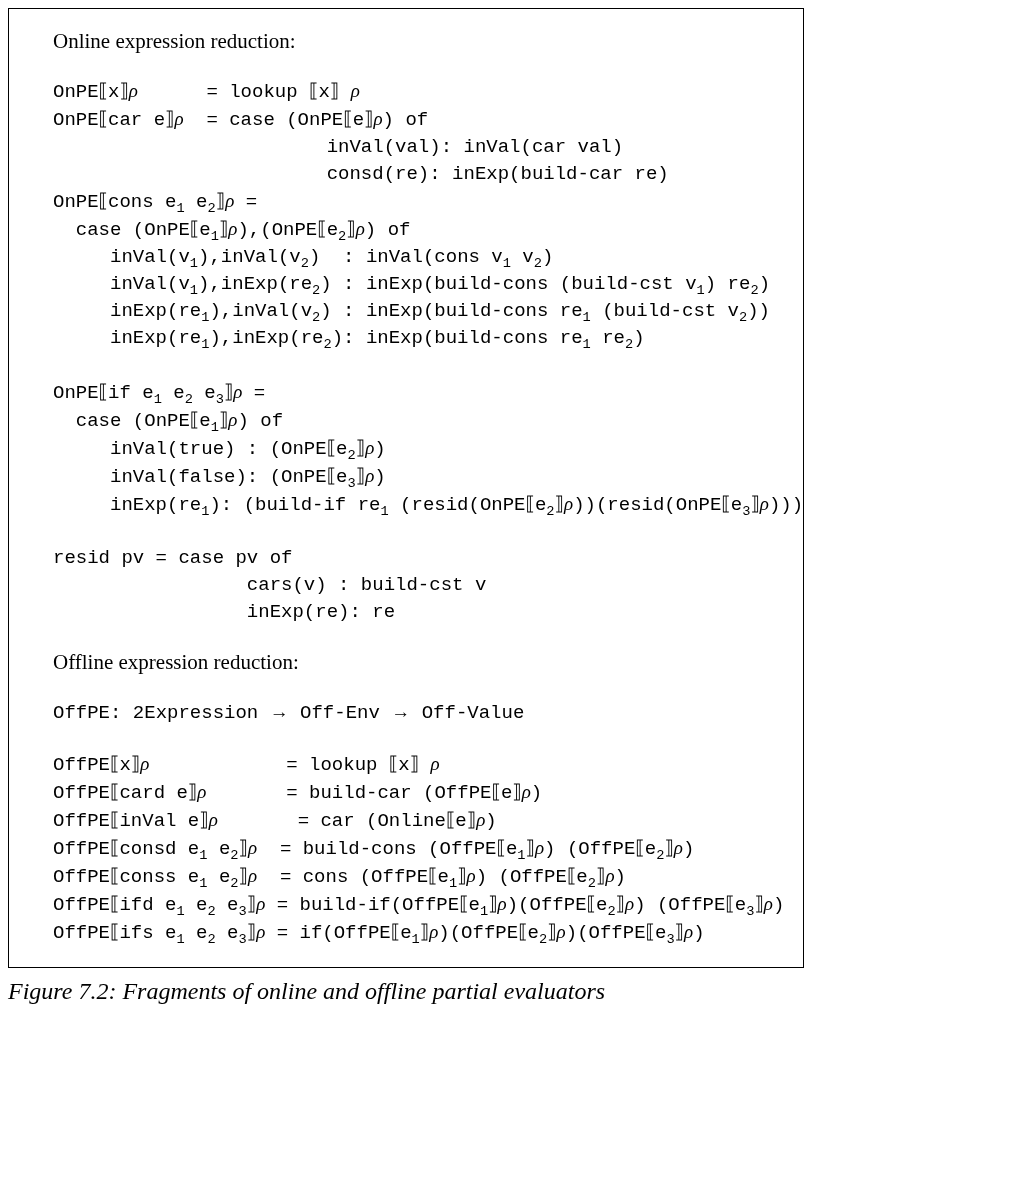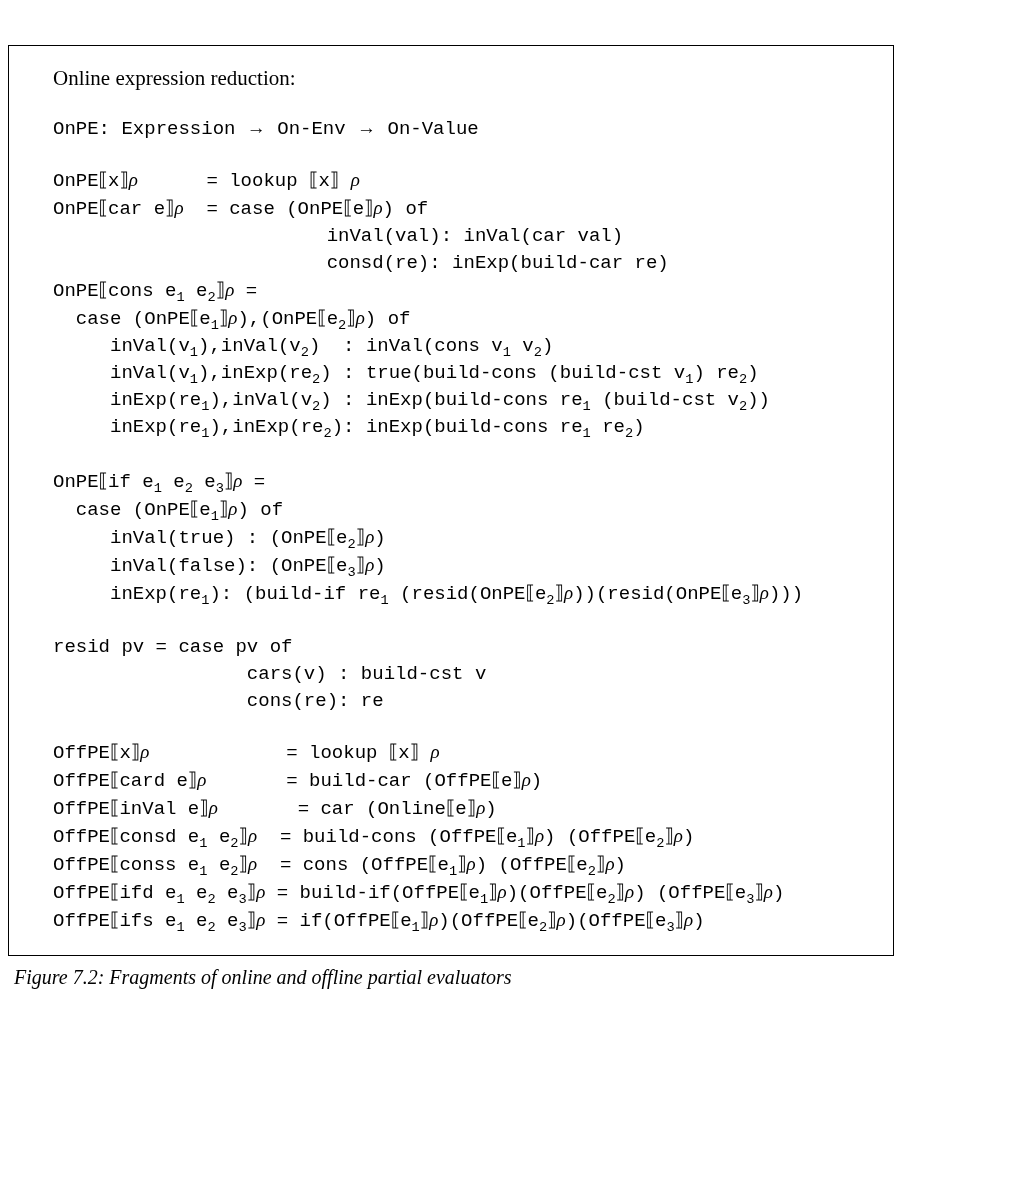--- a/index.html
+++ b/index.html
@@ -6,23 +6,22 @@
     margin: 0;
     padding: 8px;
     background: #fff;
     font-family: Georgia, 'Times New Roman', serif;
     font-size: 18px;
     color: #000;
   }
   .box {
     border: 1px solid #000;
     padding: 20px 24px 20px 44px;
-    width: 886px;
+    width: 796px;
     box-sizing: border-box;
-    margin-top: 37px;
   }
   .heading {
     font-family: Georgia, 'Times New Roman', serif;
     font-size: 21px;
     margin: 0 0 24px 0;
   }
   .codeblock {
     font-family: 'Courier New', Courier, monospace;
     font-size: 19px;
     line-height: 1.42;
@@ -37,59 +36,59 @@
     font-style: italic;
   }
   sub {
     font-size: 0.72em;
     vertical-align: sub;
     line-height: 0;
   }
   .caption {
     font-style: italic;
     font-family: Georgia, 'Times New Roman', serif;
-    font-size: 20px;
+    font-size: 24px;
     margin-top: 10px;
-    margin-left: 6px;
   }
   .arrow {
     font-family: Georgia, 'Times New Roman', serif;
   }
 </style>
 </head>
 <body>
 
 <div class="box">
 
 <div class="heading">Online expression reduction:</div>
 
-<div class="codeblock"><span>OnPE</span>: <span>Expression</span> <span class="arrow">→</span> <span>On-Env</span> <span class="arrow">→</span> <span>On-Value</span></div>
 
 <div class="codeblock"><span>OnPE</span><span class="sem">⟦</span><span>x</span><span class="sem">⟧</span><span class="rho">ρ</span>      <span>= lookup </span><span class="sem">⟦</span><span>x</span><span class="sem">⟧</span> <span class="rho">ρ</span>
 <span>OnPE</span><span class="sem">⟦</span><span>car e</span><span class="sem">⟧</span><span class="rho">ρ</span>  <span>= case (OnPE</span><span class="sem">⟦</span><span>e</span><span class="sem">⟧</span><span class="rho">ρ</span><span>) of</span>
                         <span>inVal(val): inVal(car val)</span>
                         <span>consd(re): inExp(build-car re)</span>
 <span>OnPE</span><span class="sem">⟦</span><span>cons e</span><sub>1</sub><span> e</span><sub>2</sub><span class="sem">⟧</span><span class="rho">ρ</span><span> =</span>
   <span>case (OnPE</span><span class="sem">⟦</span><span>e</span><sub>1</sub><span class="sem">⟧</span><span class="rho">ρ</span><span>),(OnPE</span><span class="sem">⟦</span><span>e</span><sub>2</sub><span class="sem">⟧</span><span class="rho">ρ</span><span>) of</span>
      <span>inVal(v</span><sub>1</sub><span>),inVal(v</span><sub>2</sub><span>)  : inVal(cons v</span><sub>1</sub><span> v</span><sub>2</sub><span>)</span>
-     <span>inVal(v</span><sub>1</sub><span>),inExp(re</span><sub>2</sub><span>) : true(build-cons (build-cst v</span><sub>1</sub><span>) re</span><sub>2</sub><span>)</span>
+     <span>inVal(v</span><sub>1</sub><span>),inExp(re</span><sub>2</sub><span>) : inExp(build-cons (build-cst v</span><sub>1</sub><span>) re</span><sub>2</sub><span>)</span>
      <span>inExp(re</span><sub>1</sub><span>),inVal(v</span><sub>2</sub><span>) : inExp(build-cons re</span><sub>1</sub><span> (build-cst v</span><sub>2</sub><span>))</span>
      <span>inExp(re</span><sub>1</sub><span>),inExp(re</span><sub>2</sub><span>): inExp(build-cons re</span><sub>1</sub><span> re</span><sub>2</sub><span>)</span>
 
 <span>OnPE</span><span class="sem">⟦</span><span>if e</span><sub>1</sub><span> e</span><sub>2</sub><span> e</span><sub>3</sub><span class="sem">⟧</span><span class="rho">ρ</span><span> =</span>
   <span>case (OnPE</span><span class="sem">⟦</span><span>e</span><sub>1</sub><span class="sem">⟧</span><span class="rho">ρ</span><span>) of</span>
      <span>inVal(true) : (OnPE</span><span class="sem">⟦</span><span>e</span><sub>2</sub><span class="sem">⟧</span><span class="rho">ρ</span><span>)</span>
      <span>inVal(false): (OnPE</span><span class="sem">⟦</span><span>e</span><sub>3</sub><span class="sem">⟧</span><span class="rho">ρ</span><span>)</span>
      <span>inExp(re</span><sub>1</sub><span>): (build-if re</span><sub>1</sub><span> (resid(OnPE</span><span class="sem">⟦</span><span>e</span><sub>2</sub><span class="sem">⟧</span><span class="rho">ρ</span><span>))(resid(OnPE</span><span class="sem">⟦</span><span>e</span><sub>3</sub><span class="sem">⟧</span><span class="rho">ρ</span><span>)))</span>
 
 <span>resid pv = case pv of</span>
                  <span>cars(v) : build-cst v</span>
-                 <span>cons(re): re</span></div>
+                 <span>inExp(re): re</span></div>
 
+<div class="heading">Offline expression reduction:</div>
 
+<div class="codeblock"><span>OffPE</span>: <span>2Expression</span> <span class="arrow">→</span> <span>Off-Env</span> <span class="arrow">→</span> <span>Off-Value</span></div>
 
 <div class="codeblock" style="margin-bottom:0"><span>OffPE</span><span class="sem">⟦</span><span>x</span><span class="sem">⟧</span><span class="rho">ρ</span>            <span>= lookup </span><span class="sem">⟦</span><span>x</span><span class="sem">⟧</span> <span class="rho">ρ</span>
 <span>OffPE</span><span class="sem">⟦</span><span>card e</span><span class="sem">⟧</span><span class="rho">ρ</span>       <span>= build-car (OffPE</span><span class="sem">⟦</span><span>e</span><span class="sem">⟧</span><span class="rho">ρ</span><span>)</span>
 <span>OffPE</span><span class="sem">⟦</span><span>inVal e</span><span class="sem">⟧</span><span class="rho">ρ</span>       <span>= car (Online</span><span class="sem">⟦</span><span>e</span><span class="sem">⟧</span><span class="rho">ρ</span><span>)</span>
 <span>OffPE</span><span class="sem">⟦</span><span>consd e</span><sub>1</sub><span> e</span><sub>2</sub><span class="sem">⟧</span><span class="rho">ρ</span>  <span>= build-cons (OffPE</span><span class="sem">⟦</span><span>e</span><sub>1</sub><span class="sem">⟧</span><span class="rho">ρ</span><span>) (OffPE</span><span class="sem">⟦</span><span>e</span><sub>2</sub><span class="sem">⟧</span><span class="rho">ρ</span><span>)</span>
 <span>OffPE</span><span class="sem">⟦</span><span>conss e</span><sub>1</sub><span> e</span><sub>2</sub><span class="sem">⟧</span><span class="rho">ρ</span>  <span>= cons (OffPE</span><span class="sem">⟦</span><span>e</span><sub>1</sub><span class="sem">⟧</span><span class="rho">ρ</span><span>) (OffPE</span><span class="sem">⟦</span><span>e</span><sub>2</sub><span class="sem">⟧</span><span class="rho">ρ</span><span>)</span>
 <span>OffPE</span><span class="sem">⟦</span><span>ifd e</span><sub>1</sub><span> e</span><sub>2</sub><span> e</span><sub>3</sub><span class="sem">⟧</span><span class="rho">ρ</span> <span>= build-if(OffPE</span><span class="sem">⟦</span><span>e</span><sub>1</sub><span class="sem">⟧</span><span class="rho">ρ</span><span>)(OffPE</span><span class="sem">⟦</span><span>e</span><sub>2</sub><span class="sem">⟧</span><span class="rho">ρ</span><span>) (OffPE</span><span class="sem">⟦</span><span>e</span><sub>3</sub><span class="sem">⟧</span><span class="rho">ρ</span><span>)</span>
 <span>OffPE</span><span class="sem">⟦</span><span>ifs e</span><sub>1</sub><span> e</span><sub>2</sub><span> e</span><sub>3</sub><span class="sem">⟧</span><span class="rho">ρ</span> <span>= if(OffPE</span><span class="sem">⟦</span><span>e</span><sub>1</sub><span class="sem">⟧</span><span class="rho">ρ</span><span>)(OffPE</span><span class="sem">⟦</span><span>e</span><sub>2</sub><span class="sem">⟧</span><span class="rho">ρ</span><span>)(OffPE</span><span class="sem">⟦</span><span>e</span><sub>3</sub><span class="sem">⟧</span><span class="rho">ρ</span><span>)</span></div>
 
 </div>

